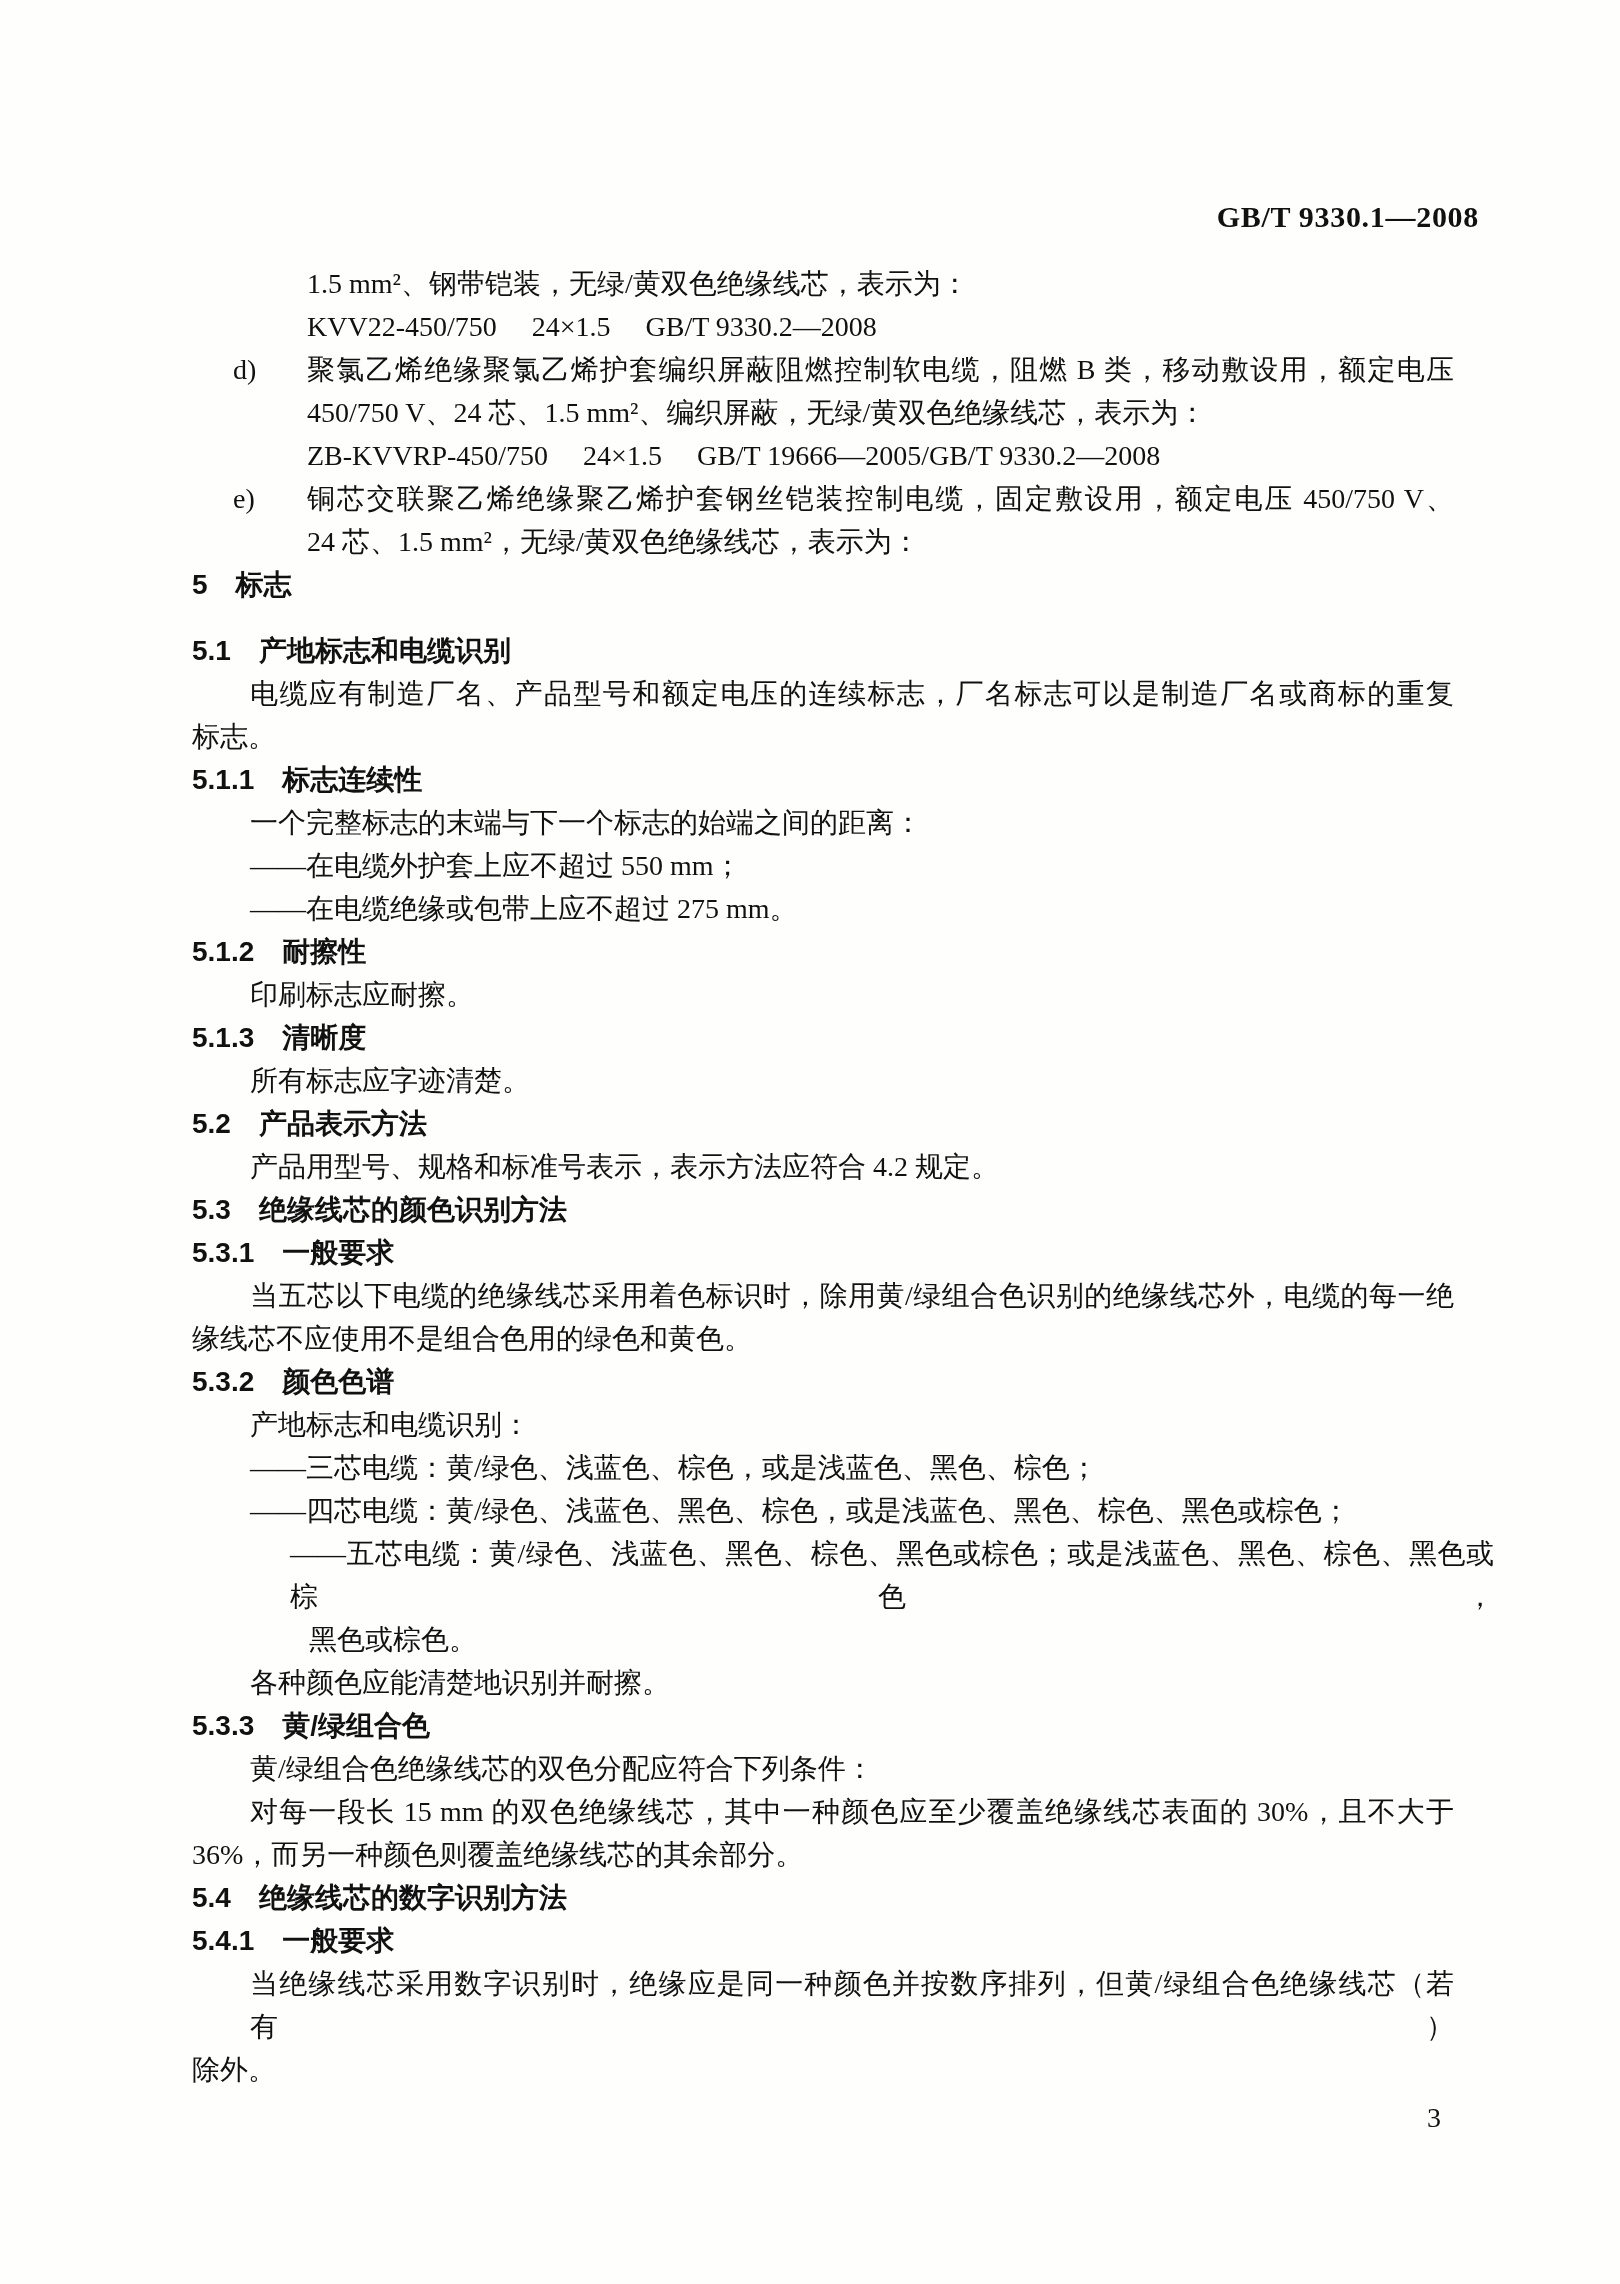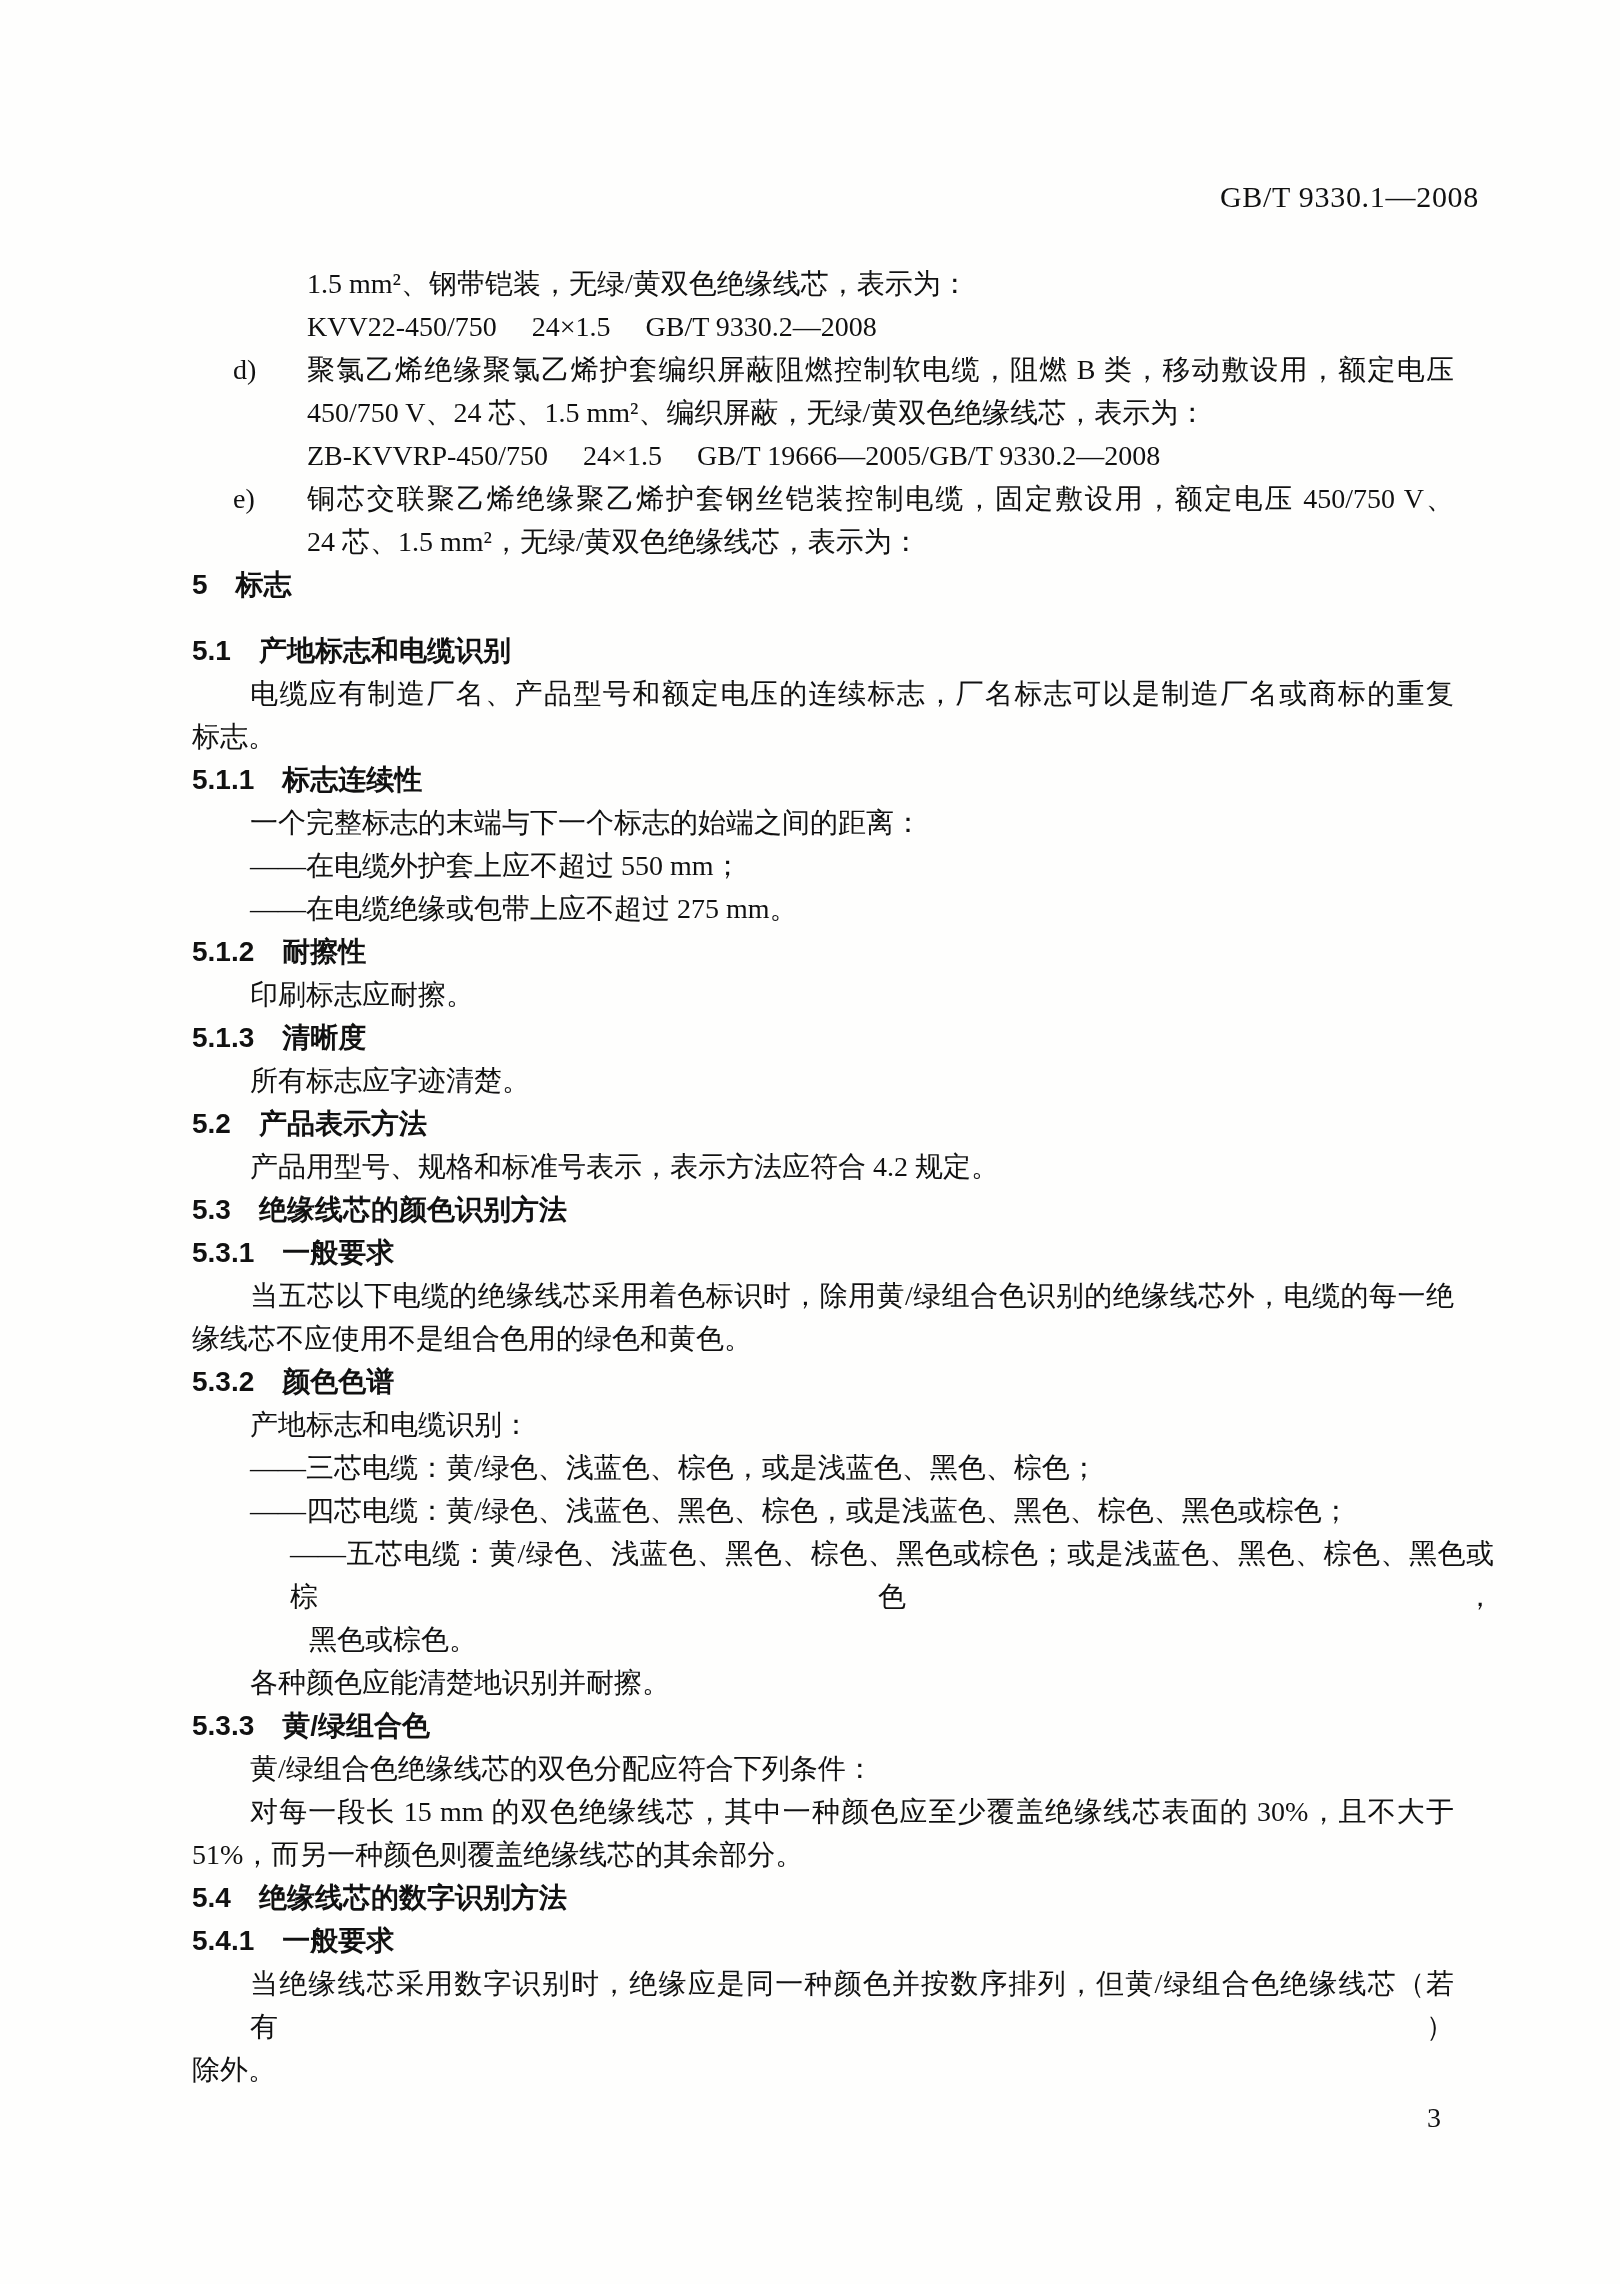--- a/index.html
+++ b/index.html
@@ -7,24 +7,24 @@
     position: relative;
     width: 1620px;
     height: 2284px;
     background: #fefefd;
     font-family: "Liberation Serif", "DejaVu Serif", serif;
     color: #111;
     overflow: hidden;
   }
   .header {
     position: absolute;
-    top: 180px;
+    top: 200px;
     right: 141px;
     font-size: 30px;
-    font-weight: normal;
+    font-weight: bold;
     letter-spacing: 0.7px;
     white-space: nowrap;
   }
   .doc {
     position: absolute;
     top: 262px;
     left: 0;
     width: 1620px;
   }
   .blk {
@@ -99,21 +99,21 @@
       <div class="blk h"><span class="num">5.3.2</span><span class="title">颜色色谱</span></div>
       <div class="blk p1">产地标志和电缆识别：</div>
       <div class="blk dash">——三芯电缆：黄/绿色、浅蓝色、棕色，或是浅蓝色、黑色、棕色；</div>
       <div class="blk dash">——四芯电缆：黄/绿色、浅蓝色、黑色、棕色，或是浅蓝色、黑色、棕色、黑色或棕色；</div>
       <div class="blk dash j">——五芯电缆：黄/绿色、浅蓝色、黑色、棕色、黑色或棕色；或是浅蓝色、黑色、棕色、黑色或棕色，</div>
       <div class="blk dashc">黑色或棕色。</div>
       <div class="blk p1">各种颜色应能清楚地识别并耐擦。</div>
       <div class="blk h"><span class="num">5.3.3</span><span class="title">黄/绿组合色</span></div>
       <div class="blk p1">黄/绿组合色绝缘线芯的双色分配应符合下列条件：</div>
       <div class="blk p1 j">对每一段长 15 mm 的双色绝缘线芯，其中一种颜色应至少覆盖绝缘线芯表面的 30%，且不大于</div>
-      <div class="blk pc">51%，而另一种颜色则覆盖绝缘线芯的其余部分。</div>
+      <div class="blk pc">36%，而另一种颜色则覆盖绝缘线芯的其余部分。</div>
       <div class="blk h"><span class="num">5.4</span><span class="title">绝缘线芯的数字识别方法</span></div>
       <div class="blk h"><span class="num">5.4.1</span><span class="title">一般要求</span></div>
       <div class="blk p1 j">当绝缘线芯采用数字识别时，绝缘应是同一种颜色并按数序排列，但黄/绿组合色绝缘线芯（若有）</div>
       <div class="blk pc">除外。</div>
     </div>
 
   <div class="pagenum">3</div>
 </div>
 
 

